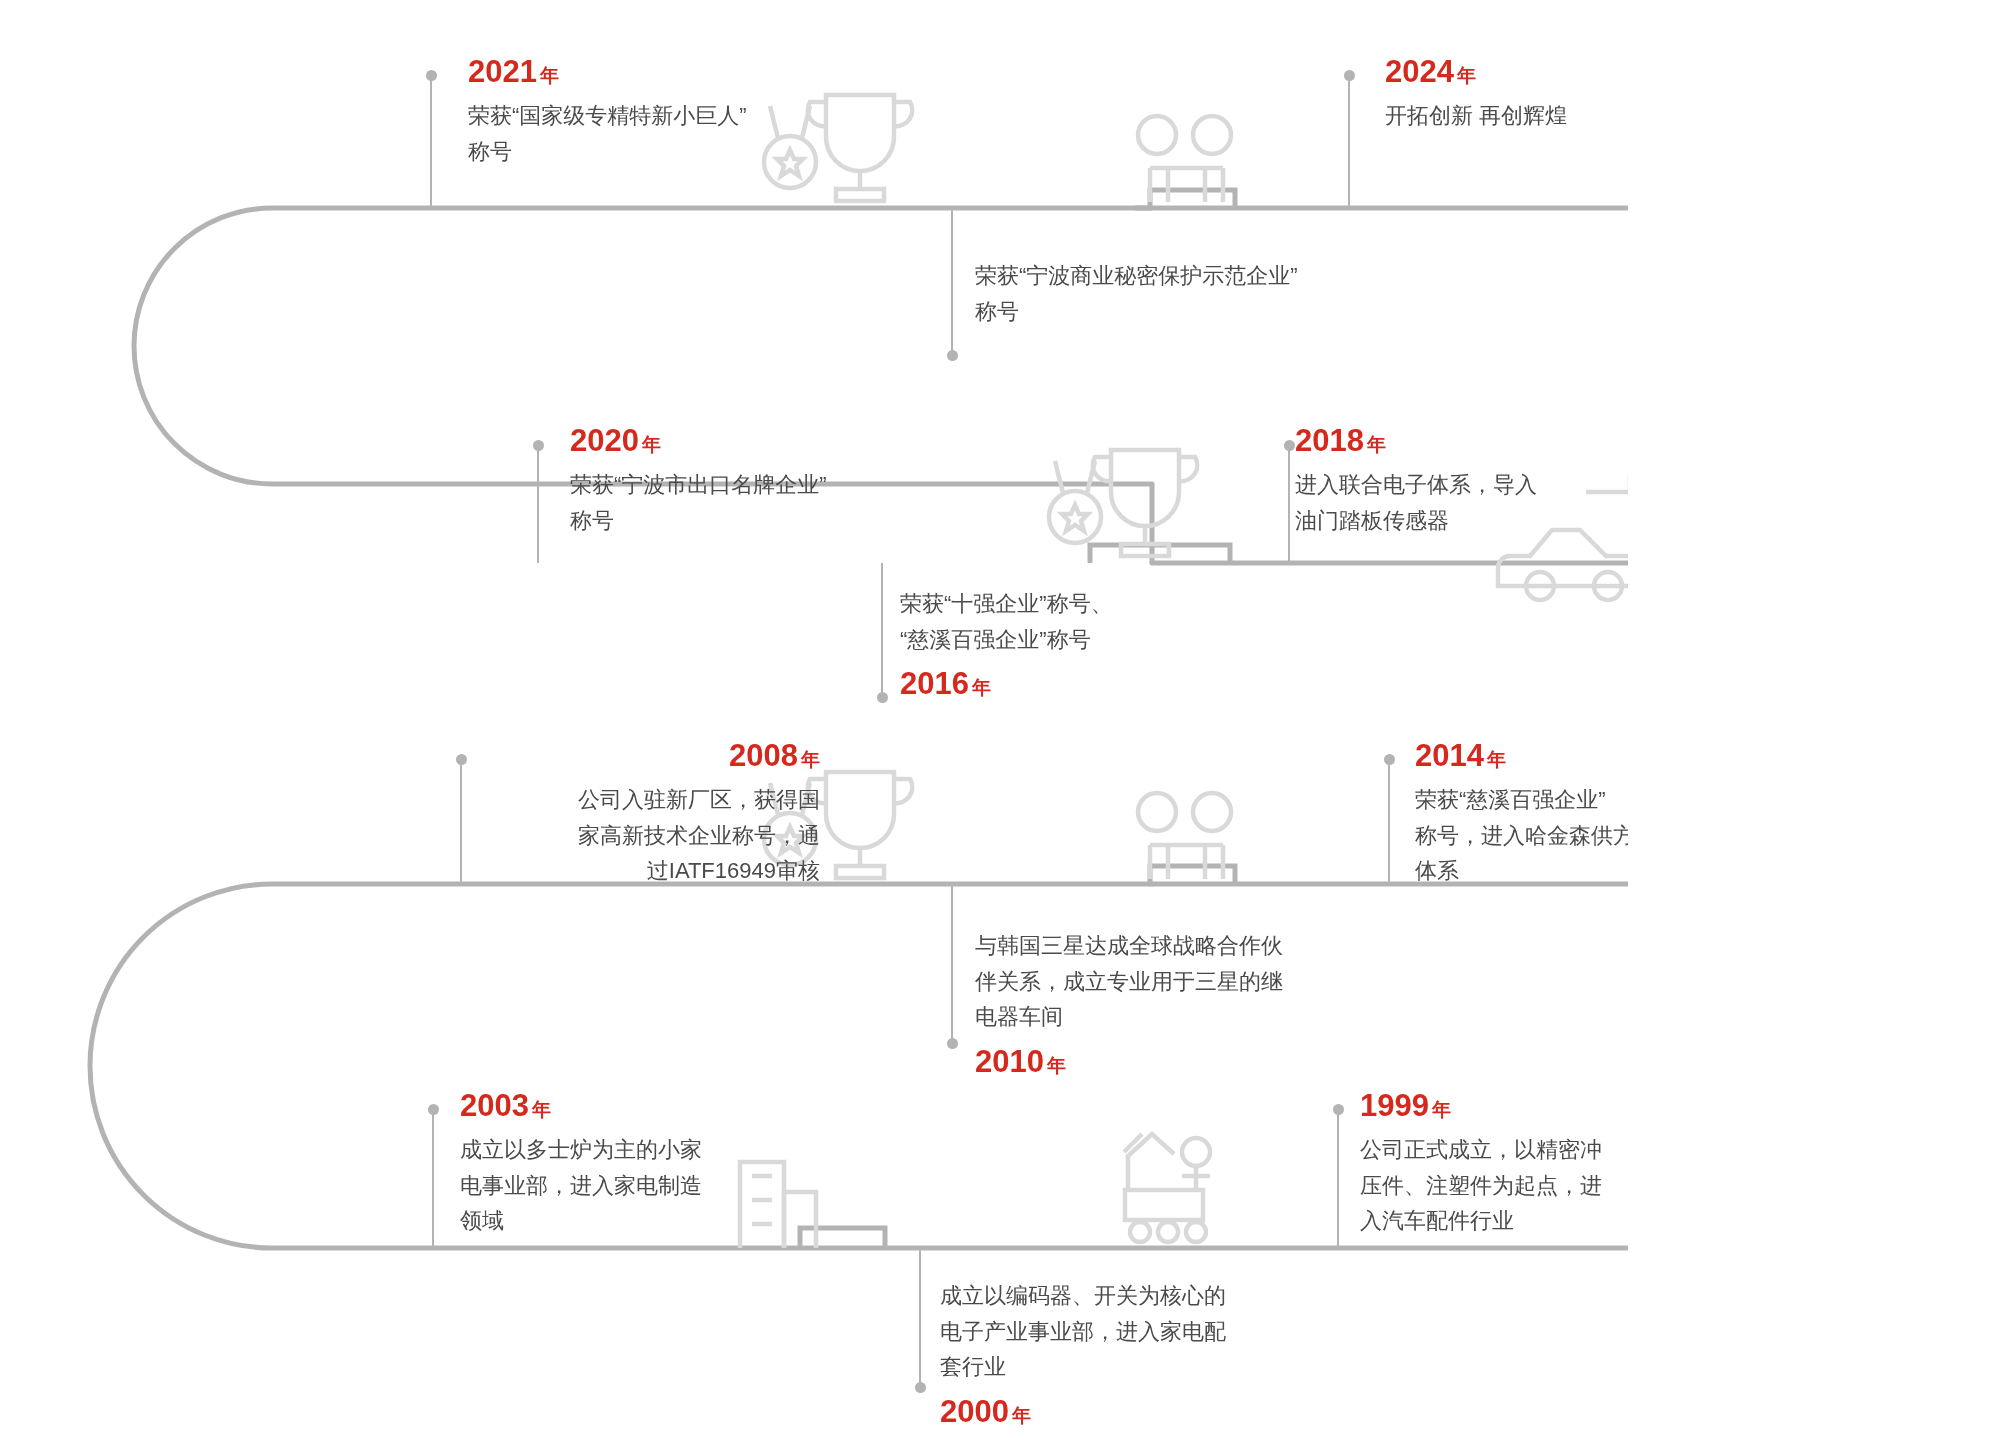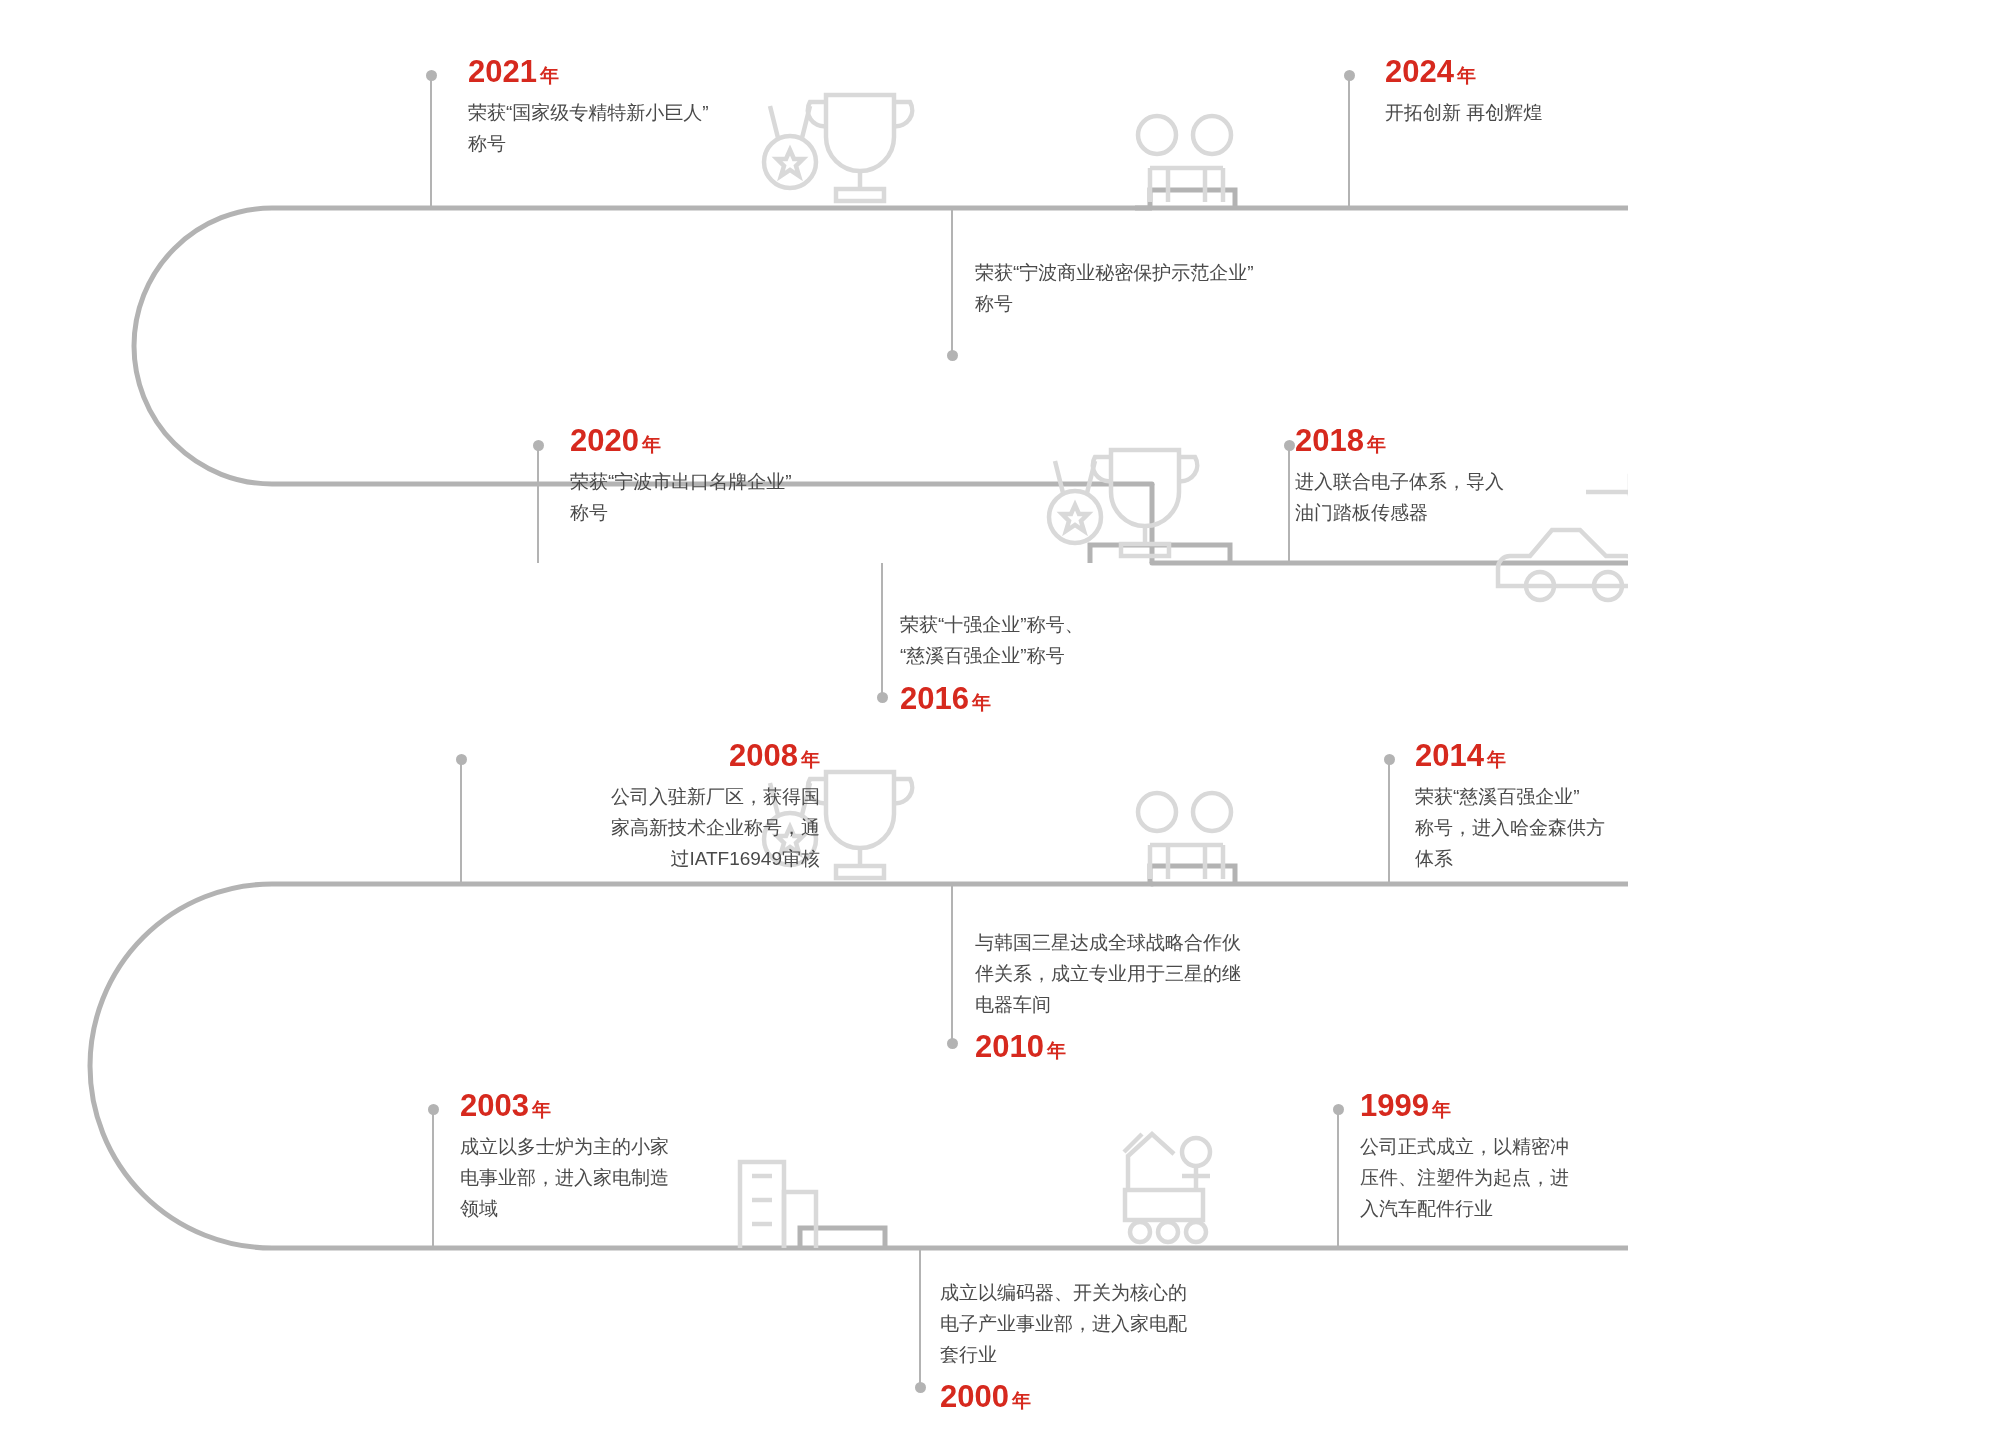--- a/index.html
+++ b/index.html
@@ -34,21 +34,21 @@
     line-height: 1;
     white-space: nowrap;
   }
   .year .suffix {
     font-size: 19px;
     font-weight: bold;
     margin-left: 3px;
   }
   .desc {
     color: #4a4a4a;
-    font-size: 19px;
+    font-size: 22px;
     line-height: 1.62;
     margin-top: 11px;
     white-space: pre-line;
   }
   .desc-above {
     margin-top: 6px;
     margin-bottom: 11px;
   }
   .entry.below-year .year {
     margin-top: 0;
@@ -204,21 +204,21 @@
   <div class="dot" style="left:533px; top:440px;"></div>
 
   <div class="entry" style="left:1295px; top:425px; width:360px;">
     <div class="year"><span>2018</span><span class="suffix">年</span></div>
     <div class="desc">进入联合电子体系，导入
 油门踏板传感器</div>
   </div>
   <div class="stub" style="left:1288px; top:448px; height:115px;"></div>
   <div class="dot" style="left:1284px; top:440px;"></div>
 
-  <div class="entry below-year" style="left:900px; top:604px; width:420px;">
+  <div class="entry below-year" style="left:900px; top:580px; width:420px;">
     <div class="desc desc-above">荣获“十强企业”称号、
 “慈溪百强企业”称号</div>
     <div class="year"><span>2016</span><span class="suffix">年</span></div>
   </div>
   <div class="stub" style="left:881px; top:563px; height:135px;"></div>
   <div class="dot" style="left:877px; top:692px;"></div>
 
   <div class="entry" style="left:490px; top:740px; width:330px;text-align:right;">
     <div class="year"><span>2008</span><span class="suffix">年</span></div>
     <div class="desc">公司入驻新厂区，获得国

